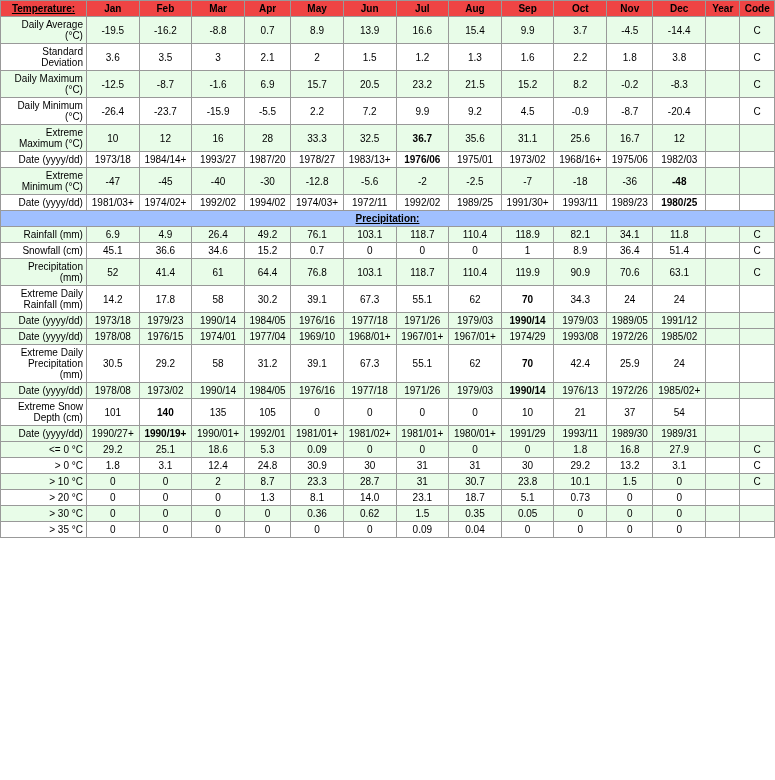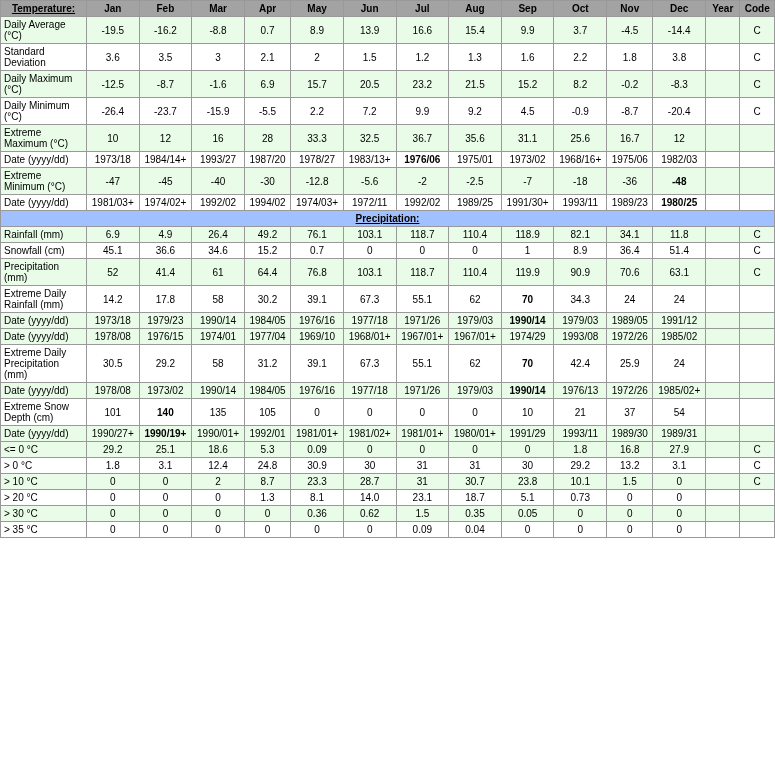--- a/index.html
+++ b/index.html
@@ -1,24 +1,24 @@
 <!DOCTYPE html>
 <html><head>
   <meta charset="utf-8">
   <style>
     * { margin: 0; padding: 0; box-sizing: border-box; }
     body { font-family: Arial, sans-serif; font-size: 10px; background: #fff; }
     table { border-collapse: collapse; width: 775px; }
     th, td { border: 1px solid #999; padding: 2px 3px; text-align: center; vertical-align: middle; }
     th { background: #c0e0c0; font-weight: bold; }
-    .row-header { text-align: left; background: #d0f0d0; font-weight: normal; padding-left: 3px; }
+    .row-header { text-align: right; background: #d0f0d0; font-weight: normal; padding-left: 3px; }
     .section-header td { background: #a0c0ff; font-weight: bold; text-align: center; padding-left: 3px; }
     .alt1 { background: #e8fce8; }
     .alt2 { background: #ffffff; }
-    .col-header { background: #a3a3a3; color: #000; font-weight: bold; margin-top: 16px; }
+    .col-header { background: #ef4444; color: #000; font-weight: bold; margin-top: 16px; }
     .first-col { width: 80px; }
     .data-col { width: 42px; }
     .year-col { width: 32px; }
     .code-col { width: 28px; }
     .underline-header { text-decoration: underline; }
   </style>
 </head>
 <body>
 
 <table>
@@ -111,21 +111,21 @@
         <td class="alt2">C</td>
       </tr>
       <tr>
         <td class="row-header alt1">Extreme Maximum (°C)</td>
         <td class="alt1">10</td>
         <td class="alt1">12</td>
         <td class="alt1">16</td>
         <td class="alt1">28</td>
         <td class="alt1">33.3</td>
         <td class="alt1">32.5</td>
-        <td class="alt1" style="font-weight: normal;">36.7</td>
+        <td class="alt1" style="font-weight: bold;">36.7</td>
         <td class="alt1">35.6</td>
         <td class="alt1">31.1</td>
         <td class="alt1">25.6</td>
         <td class="alt1">16.7</td>
         <td class="alt1">12</td>
         <td class="alt1"></td>
         <td class="alt1"></td>
       </tr>
       <tr>
         <td class="row-header alt2">Date (yyyy/dd)</td>

